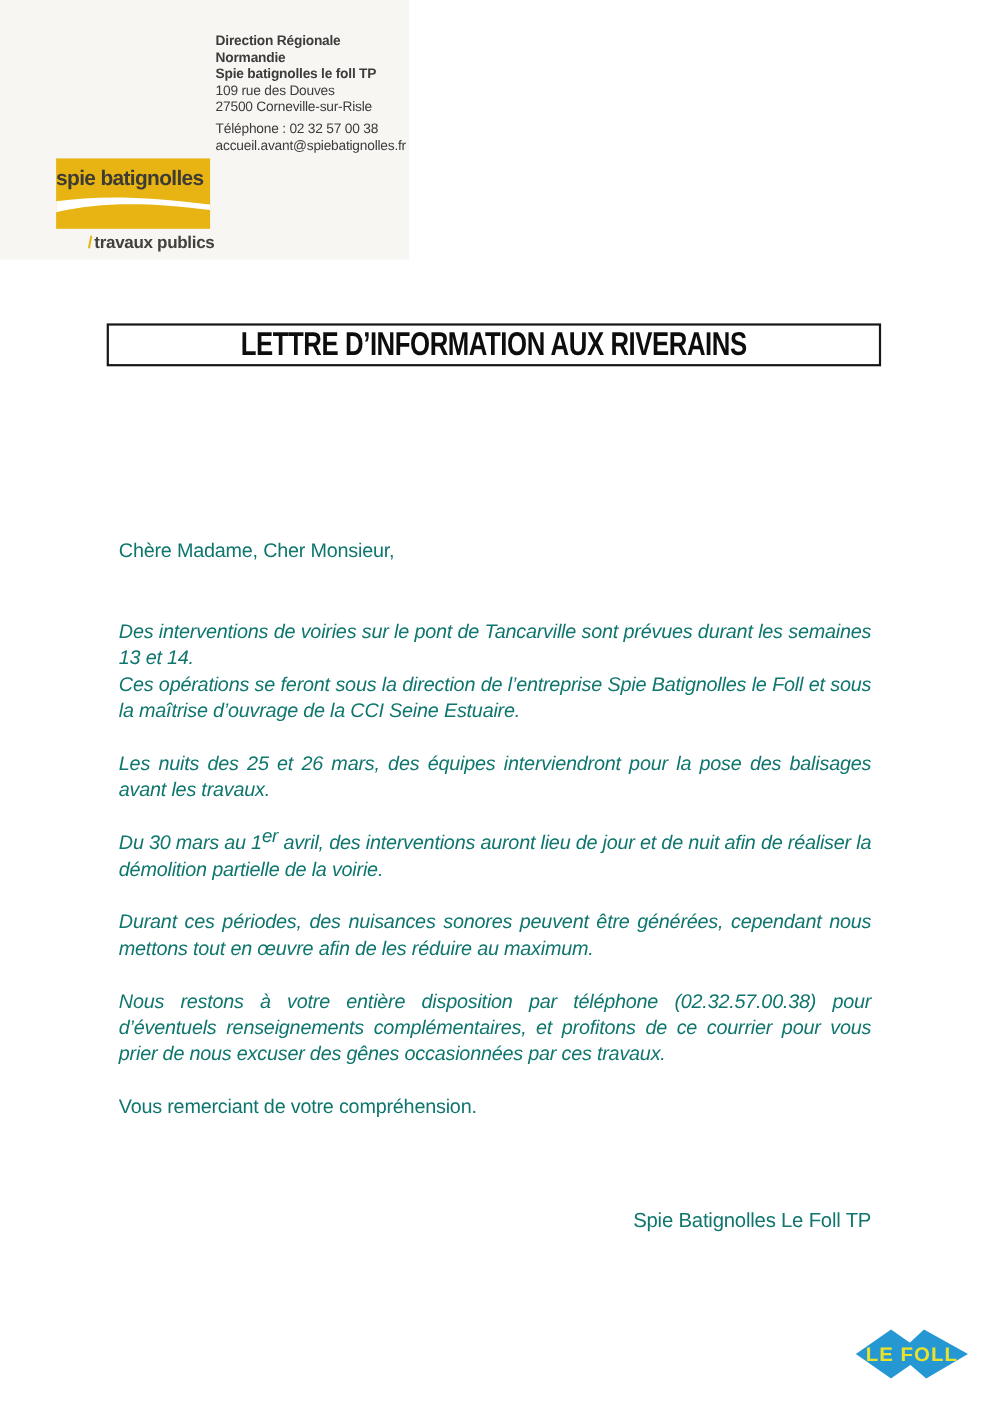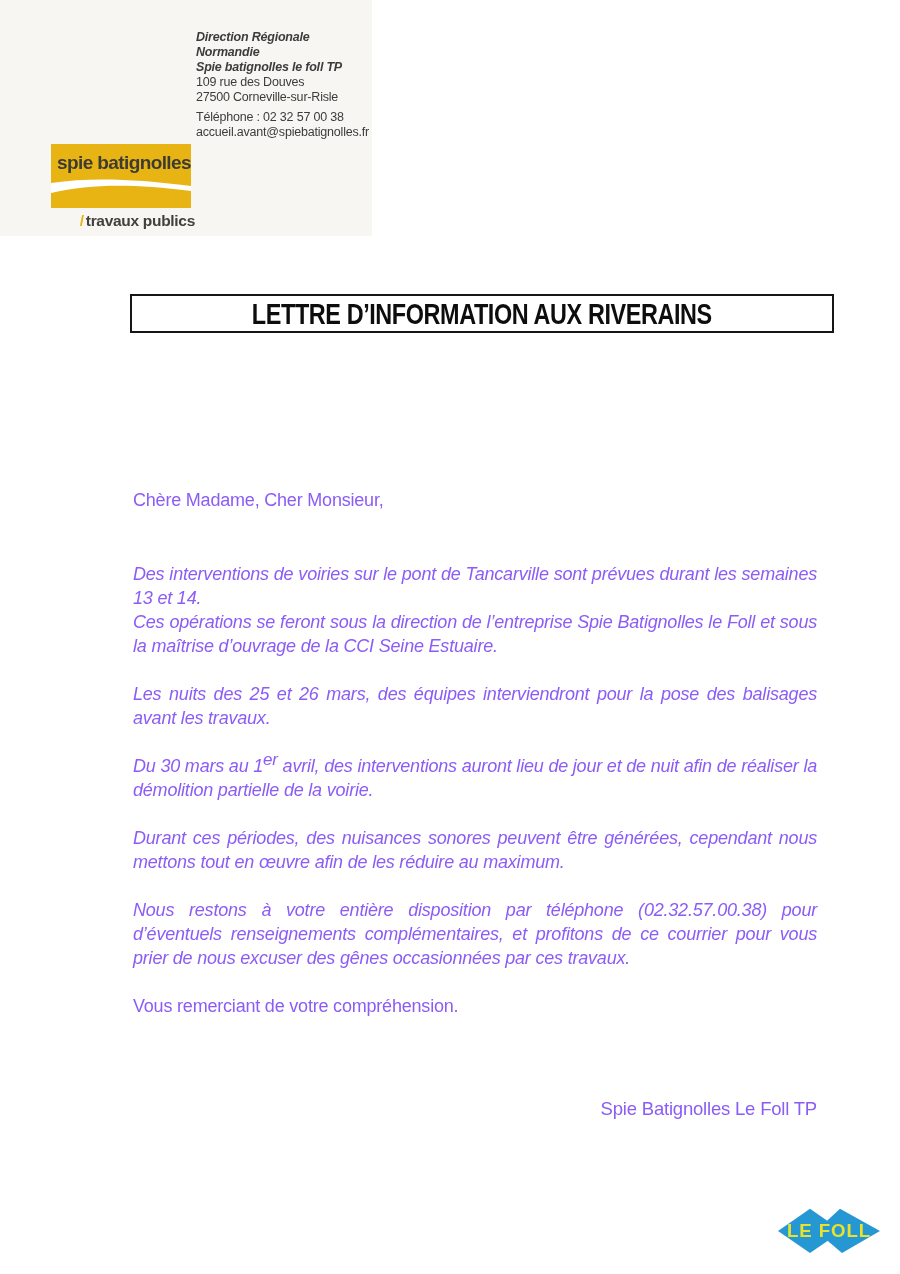--- a/index.html
+++ b/index.html
@@ -25,34 +25,34 @@
     background: #f7f6f2;
   }
   .company-info {
     position: absolute;
     left: 196px; top: 30px;
     font-size: 12.5px;
     line-height: 15px;
     color: #3c3c3c;
     letter-spacing: -0.2px;
   }
-  .company-info .bold { font-weight: 700; font-style: italic; }
+  .company-info .bold { font-weight: 700; }
   .company-info .gap { margin-top: 5px; }
 
   .spie-logo-box {
     position: absolute;
     left: 51px; top: 144px;
     width: 140px; height: 64px;
     background: #e7b414;
   }
   .spie-brand {
     position: absolute;
     left: 0; top: 8px;
     width: 100%;
-    text-align: right;
+    text-align: left;
     font-size: 19px;
     font-weight: 700;
     letter-spacing: -0.6px;
     color: #3e3b33;
   }
   .spie-swoosh {
     position: absolute;
     left: 0; top: 0;
     width: 140px; height: 64px;
   }
@@ -72,21 +72,20 @@
   .title-box {
     position: absolute;
     left: 97px; top: 294px;
     width: 704px; height: 39px;
     border: 2px solid #161616;
     box-sizing: border-box;
     display: flex;
     align-items: center;
     justify-content: center;
     background: #ffffff;
-    margin-left: 33px;
   }
   .title-text {
     display: inline-block;
     transform: scaleX(0.78);
     transform-origin: 50% 50%;
     font-size: 30px;
     font-weight: 700;
     letter-spacing: -0.5px;
     color: #0d0d0d;
     white-space: nowrap;
@@ -109,22 +108,21 @@
   }
 
   
   .body-text {
     position: absolute;
     left: 108px; top: 0;
     width: 684px; height: 100%;
     font-size: 18px;
     line-height: 24px;
     letter-spacing: -0.2px;
-    color: #8b5cf6;
-    margin-left: 25px;
+    color: #0f766e;
   }
   .para { position: absolute; left: 0; width: 684px; }
   .just { text-align: justify; font-style: italic; }
   .para sup { font-size: 17px; line-height: 0; }
   .salutation { top: 488px; }
   .p1 { top: 562px; }
   .p2 { top: 682px; }
   .p3 { top: 754px; }
   .p4 { top: 826px; }
   .p5 { top: 898px; }

